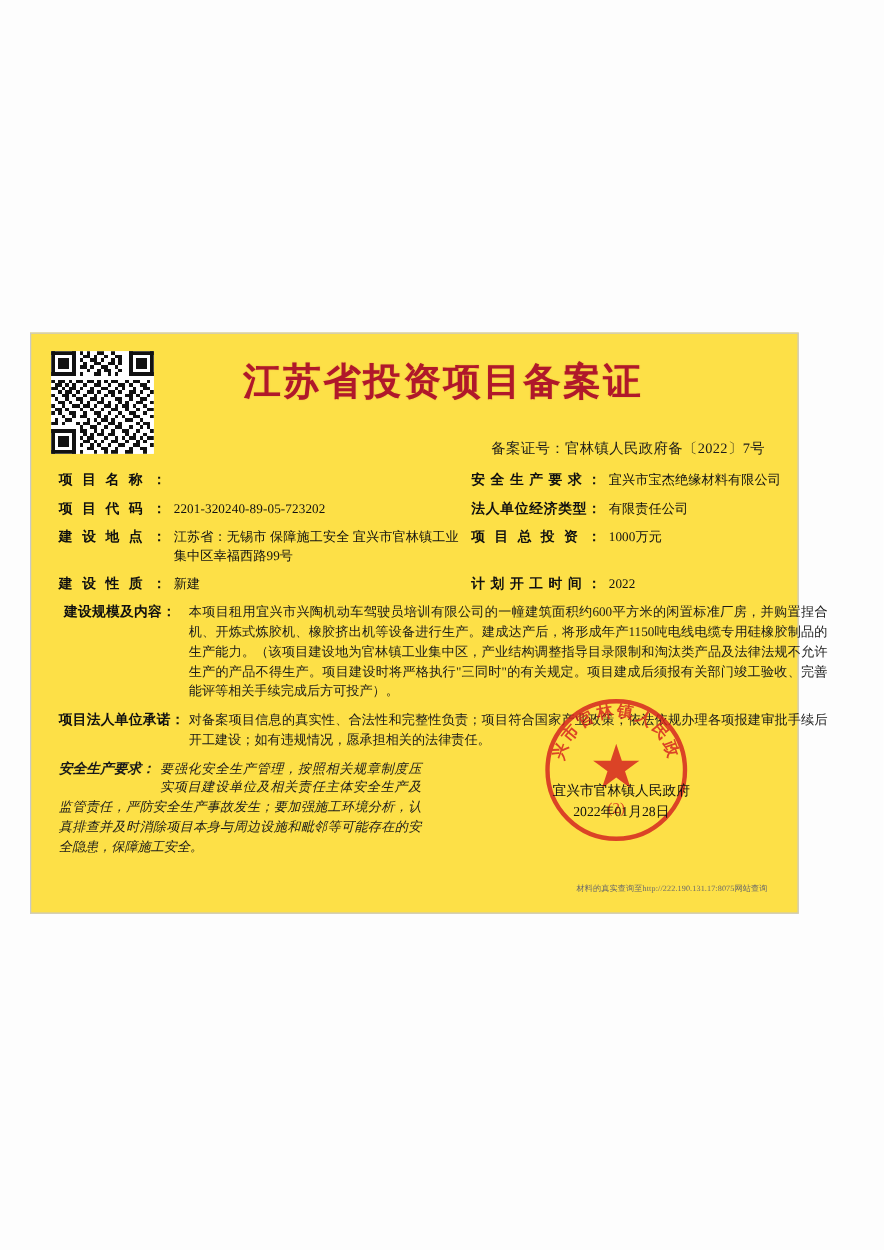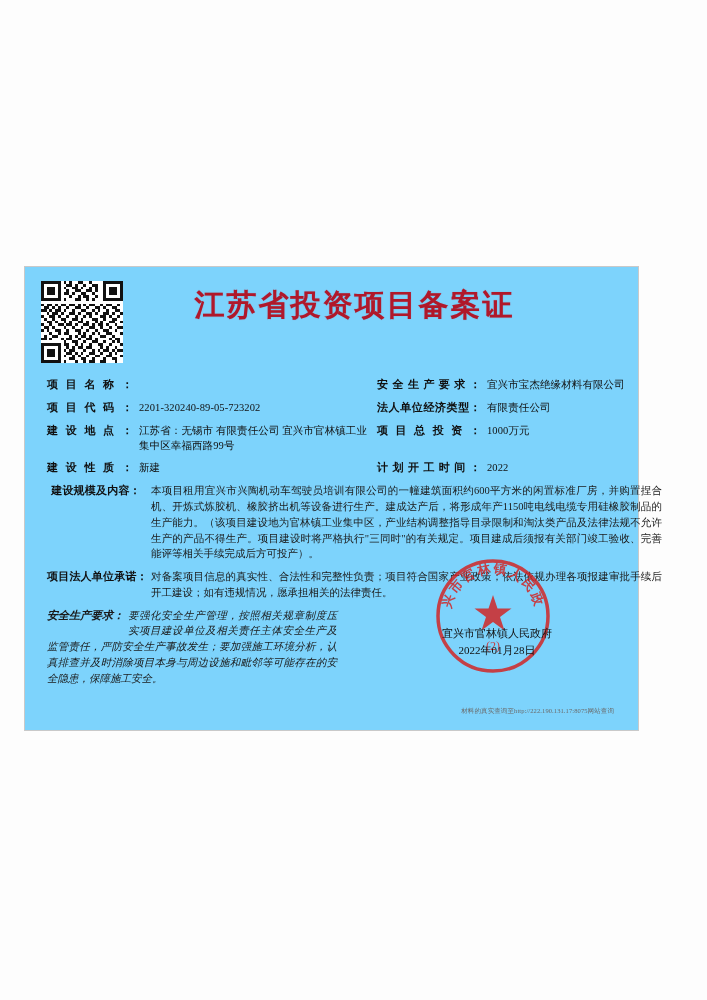--- a/index.html
+++ b/index.html
@@ -21,21 +21,21 @@
     width: 707px;
     height: 1000px;
     background: #fdfdfd;
   }
   .cert {
     position: absolute;
     left: 24px;
     top: 266px;
     width: 615px;
     height: 465px;
-    background: #7dd3fc;
+    background: #fde047;
     border: 1px solid #c9c9c9;
     box-sizing: border-box;
   }
   
   .qr {
     position: absolute;
     left: 16px;
     top: 14px;
     width: 82px;
     height: 82px;
@@ -383,20 +383,23 @@
           <rect x="15" y="28" width="1" height="1"></rect>
             <rect x="17" y="28" width="2" height="1"></rect>
           <rect x="21" y="28" width="2" height="1"></rect>
             <rect x="26" y="28" width="1" height="1"></rect>
         </g>
       </svg>
     </div>
 
     <div class="title">江苏省投资项目备案证</div>
 
+    <div class="recordno">
+      <span>备案证号：</span><span>官林镇人民政府备〔2022〕7号</span>
+    </div>
 
     <div class="form">
 
       <div class="row">
         <div class="col-left">
           <div class="lbl lbl-l">项目名称：</div>
         </div>
         <div class="col-right">
           <div class="lbl lbl-r">安全生产要求：</div>
           <div class="val val-right">宜兴市宝杰绝缘材料有限公司</div>
@@ -410,21 +413,21 @@
         </div>
         <div class="col-right">
           <div class="lbl lbl-r">法人单位经济类型：</div>
           <div class="val val-right">有限责任公司</div>
         </div>
       </div>
 
       <div class="row">
         <div class="col-left">
           <div class="lbl lbl-l">建设地点：</div>
-          <div class="val val-left">江苏省：无锡市  有限责任公司  宜兴市官林镇工业集中区幸福西路99号</div>
+          <div class="val val-left">江苏省：无锡市  保障施工安全  宜兴市官林镇工业集中区幸福西路99号</div>
         </div>
         <div class="col-right">
           <div class="lbl lbl-r">项目总投资：</div>
           <div class="val val-right">1000万元</div>
         </div>
       </div>
 
       <div class="row">
         <div class="col-left">
           <div class="lbl lbl-l">建设性质：</div>

